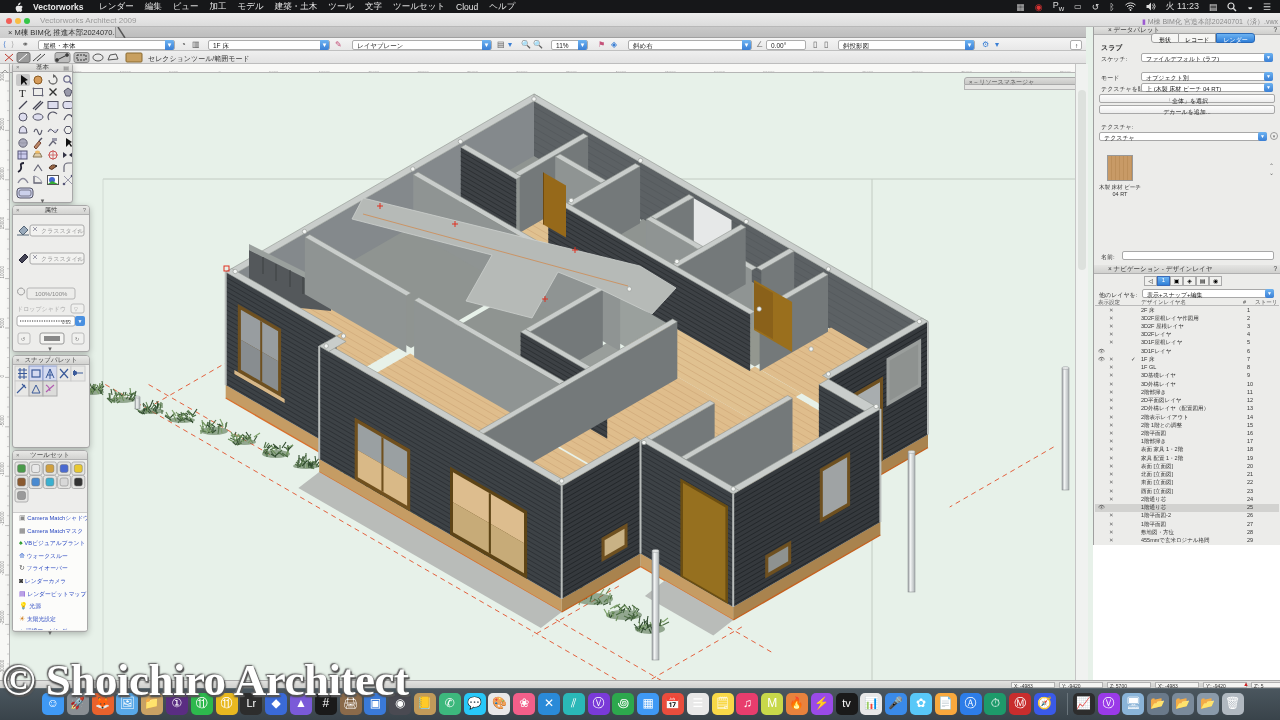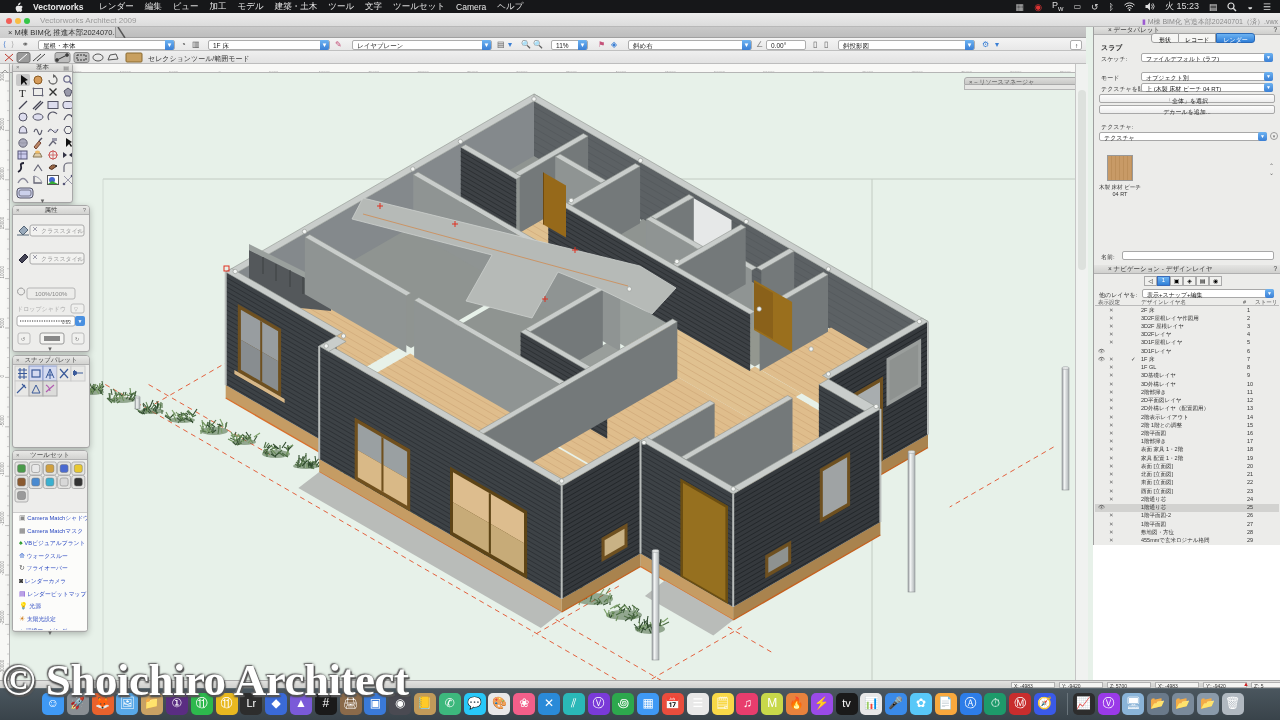--- a/index.html
+++ b/index.html
@@ -1914,38 +1914,38 @@
     <span class="b">Vectorworks</span>
     <span class="mi">レンダー</span>
     <span class="mi">編集</span>
     <span class="mi">ビュー</span>
     <span class="mi">加工</span>
     <span class="mi">モデル</span>
     <span class="mi">建築・土木</span>
     <span class="mi">ツール</span>
     <span class="mi">文字</span>
     <span class="mi">ツールセット</span>
-    <span class="mi">Camera</span>
+    <span class="mi">Cloud</span>
     <span class="mi">ヘルプ</span>
     <div id="mright">
       <span class="ic" style="color:#bbb">▦</span>
       <span class="ic" style="color:#d33">◉</span>
       <span class="ic">P<sub>w</sub></span>
       <span class="ic" style="font-size:8px">▭</span>
       <span class="ic">↺</span>
       <span class="ic">ᛒ</span>
       <svg width="11" height="9" viewBox="0 0 11 9" style="margin:0 5px;">
         <path d="M0.5 3 a7 7 0 0 1 10 0 M2 4.8 a5 5 0 0 1 7 0 M3.6 6.5 a2.6 2.6 0 0 1 3.8 0" stroke="#ddd" stroke-width="1" fill="none"></path>
         <circle cx="5.5" cy="8" r="0.9" fill="#ddd"></circle>
       </svg>
       <svg width="10" height="9" viewBox="0 0 10 9" style="margin:0 5px;">
         <path d="M0.5 3 h2 l2.5 -2.5 v8 L2.5 6 h-2z" fill="#ddd"></path>
         <path d="M6.5 2.5 a3 3 0 0 1 0 4 M7.8 1.3 a4.8 4.8 0 0 1 0 6.3" stroke="#ddd" stroke-width="0.9" fill="none"></path>
       </svg>
-      <span class="ic" style="font-size:9px">火 15:23</span>
+      <span class="ic" style="font-size:9px">火 11:23</span>
       <span class="ic">▤</span>
       <svg width="10" height="10" viewBox="0 0 10 10" style="margin:0 5px;">
         <circle cx="4" cy="4" r="3" stroke="#ddd" stroke-width="1.2" fill="none"></circle>
         <line x1="6.3" y1="6.3" x2="9" y2="9" stroke="#ddd" stroke-width="1.4"></line>
       </svg>
       <span class="ic">◒</span>
       <span class="ic">☰</span>
     </div>
   </div>
 <div id="titlebar">

